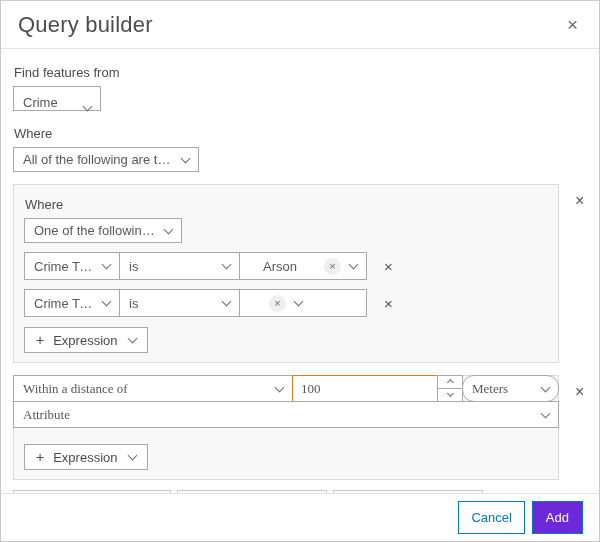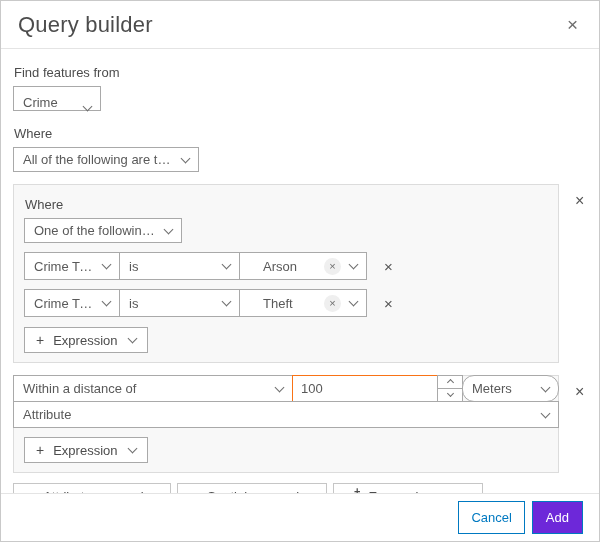--- a/index.html
+++ b/index.html
@@ -57,21 +57,21 @@
 
   .add-expr{
     display:inline-flex; align-items:center; gap:9px; border:1px solid #a9a9a9; background:#fff;
     height:26px; padding:0 11px; margin-top:10px; font-size:13px; color:#4c4c4c; cursor:pointer;
     font-family:inherit;
   }
   .plus{ font-size:14px; color:#4c4c4c; line-height:1; }
   .add-expr .chev{ margin-left:2px; }
 
   
-  .g2-grid{ margin:-1px -1px 0 -1px; }
+  .g2-grid{ margin:-1px -1px 7px -1px;font-family:Liberation Serif, serif; }
   .g2-row{ display:flex; }
   .g2-row .select, .num-input, .spinner{ height:27px; background:#fff; }
   .sel-dist{ flex:1 1 auto; }
   .num-input{ width:146px; margin-left:-1px; border:1px solid #f97316; padding:0 8px;
     font-size:13px; color:#595959; font-family:inherit; outline:none; }
   .spinner{ flex:0 0 26px; width:26px; margin-left:-1px; border:1px solid #a9a9a9;
     display:flex; flex-direction:column; cursor:pointer; }
   .spin-half{ flex:1 1 50%; display:flex; align-items:center; justify-content:center; }
   .spin-half:first-child{ border-bottom:1px solid #a9a9a9; }
   .spinner .chev{ margin:0; width:5px; height:5px; }
@@ -152,21 +152,20 @@
           <div class="expr-row">
             <div class="select sel-field">
               <span class="txt">Crime Type</span>
               <span class="chev"></span>
             </div>
             <div class="select sel-op">
               <span class="txt">is</span>
               <span class="chev"></span>
             </div>
             <div class="select sel-val">
-              <span class="txt">Theft</span>
               <span class="chip-x">×</span>
               <span class="chev"></span>
             </div>
             <button class="row-x">×</button>
           </div>
 
           <button class="add-expr">
             <span class="plus">+</span>
             <span>Expression</span>
             <span class="chev"></span>

